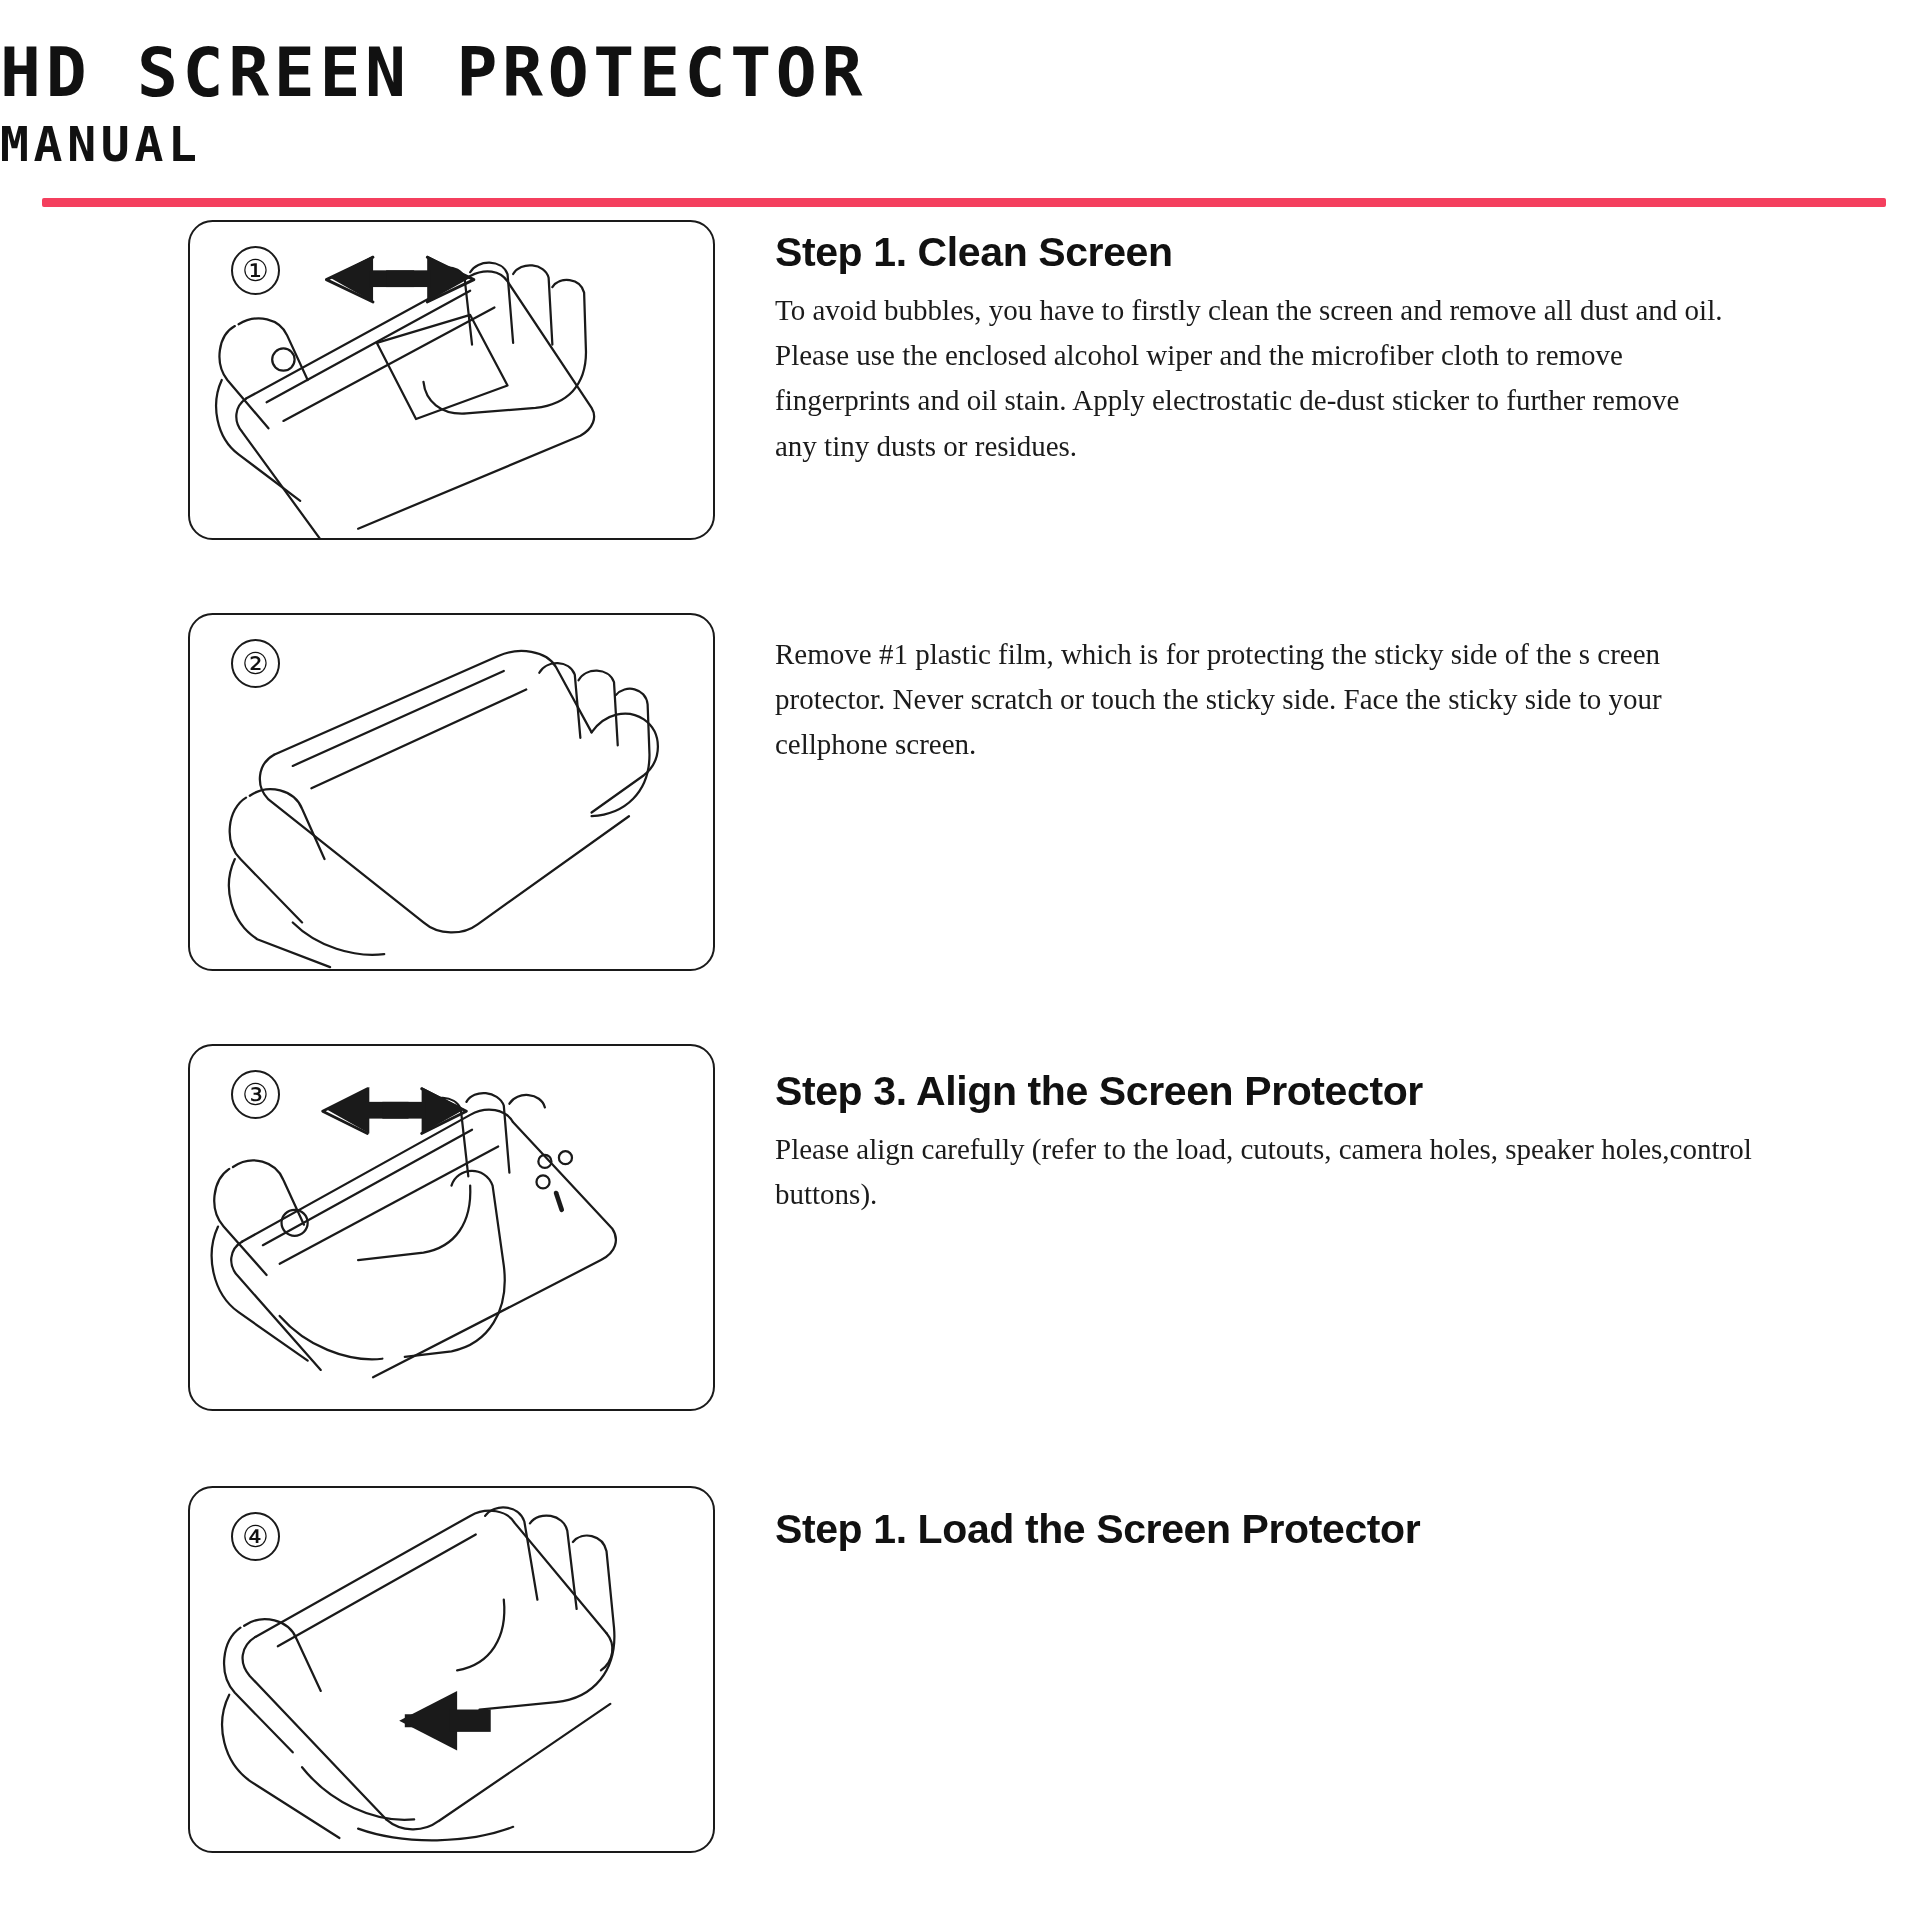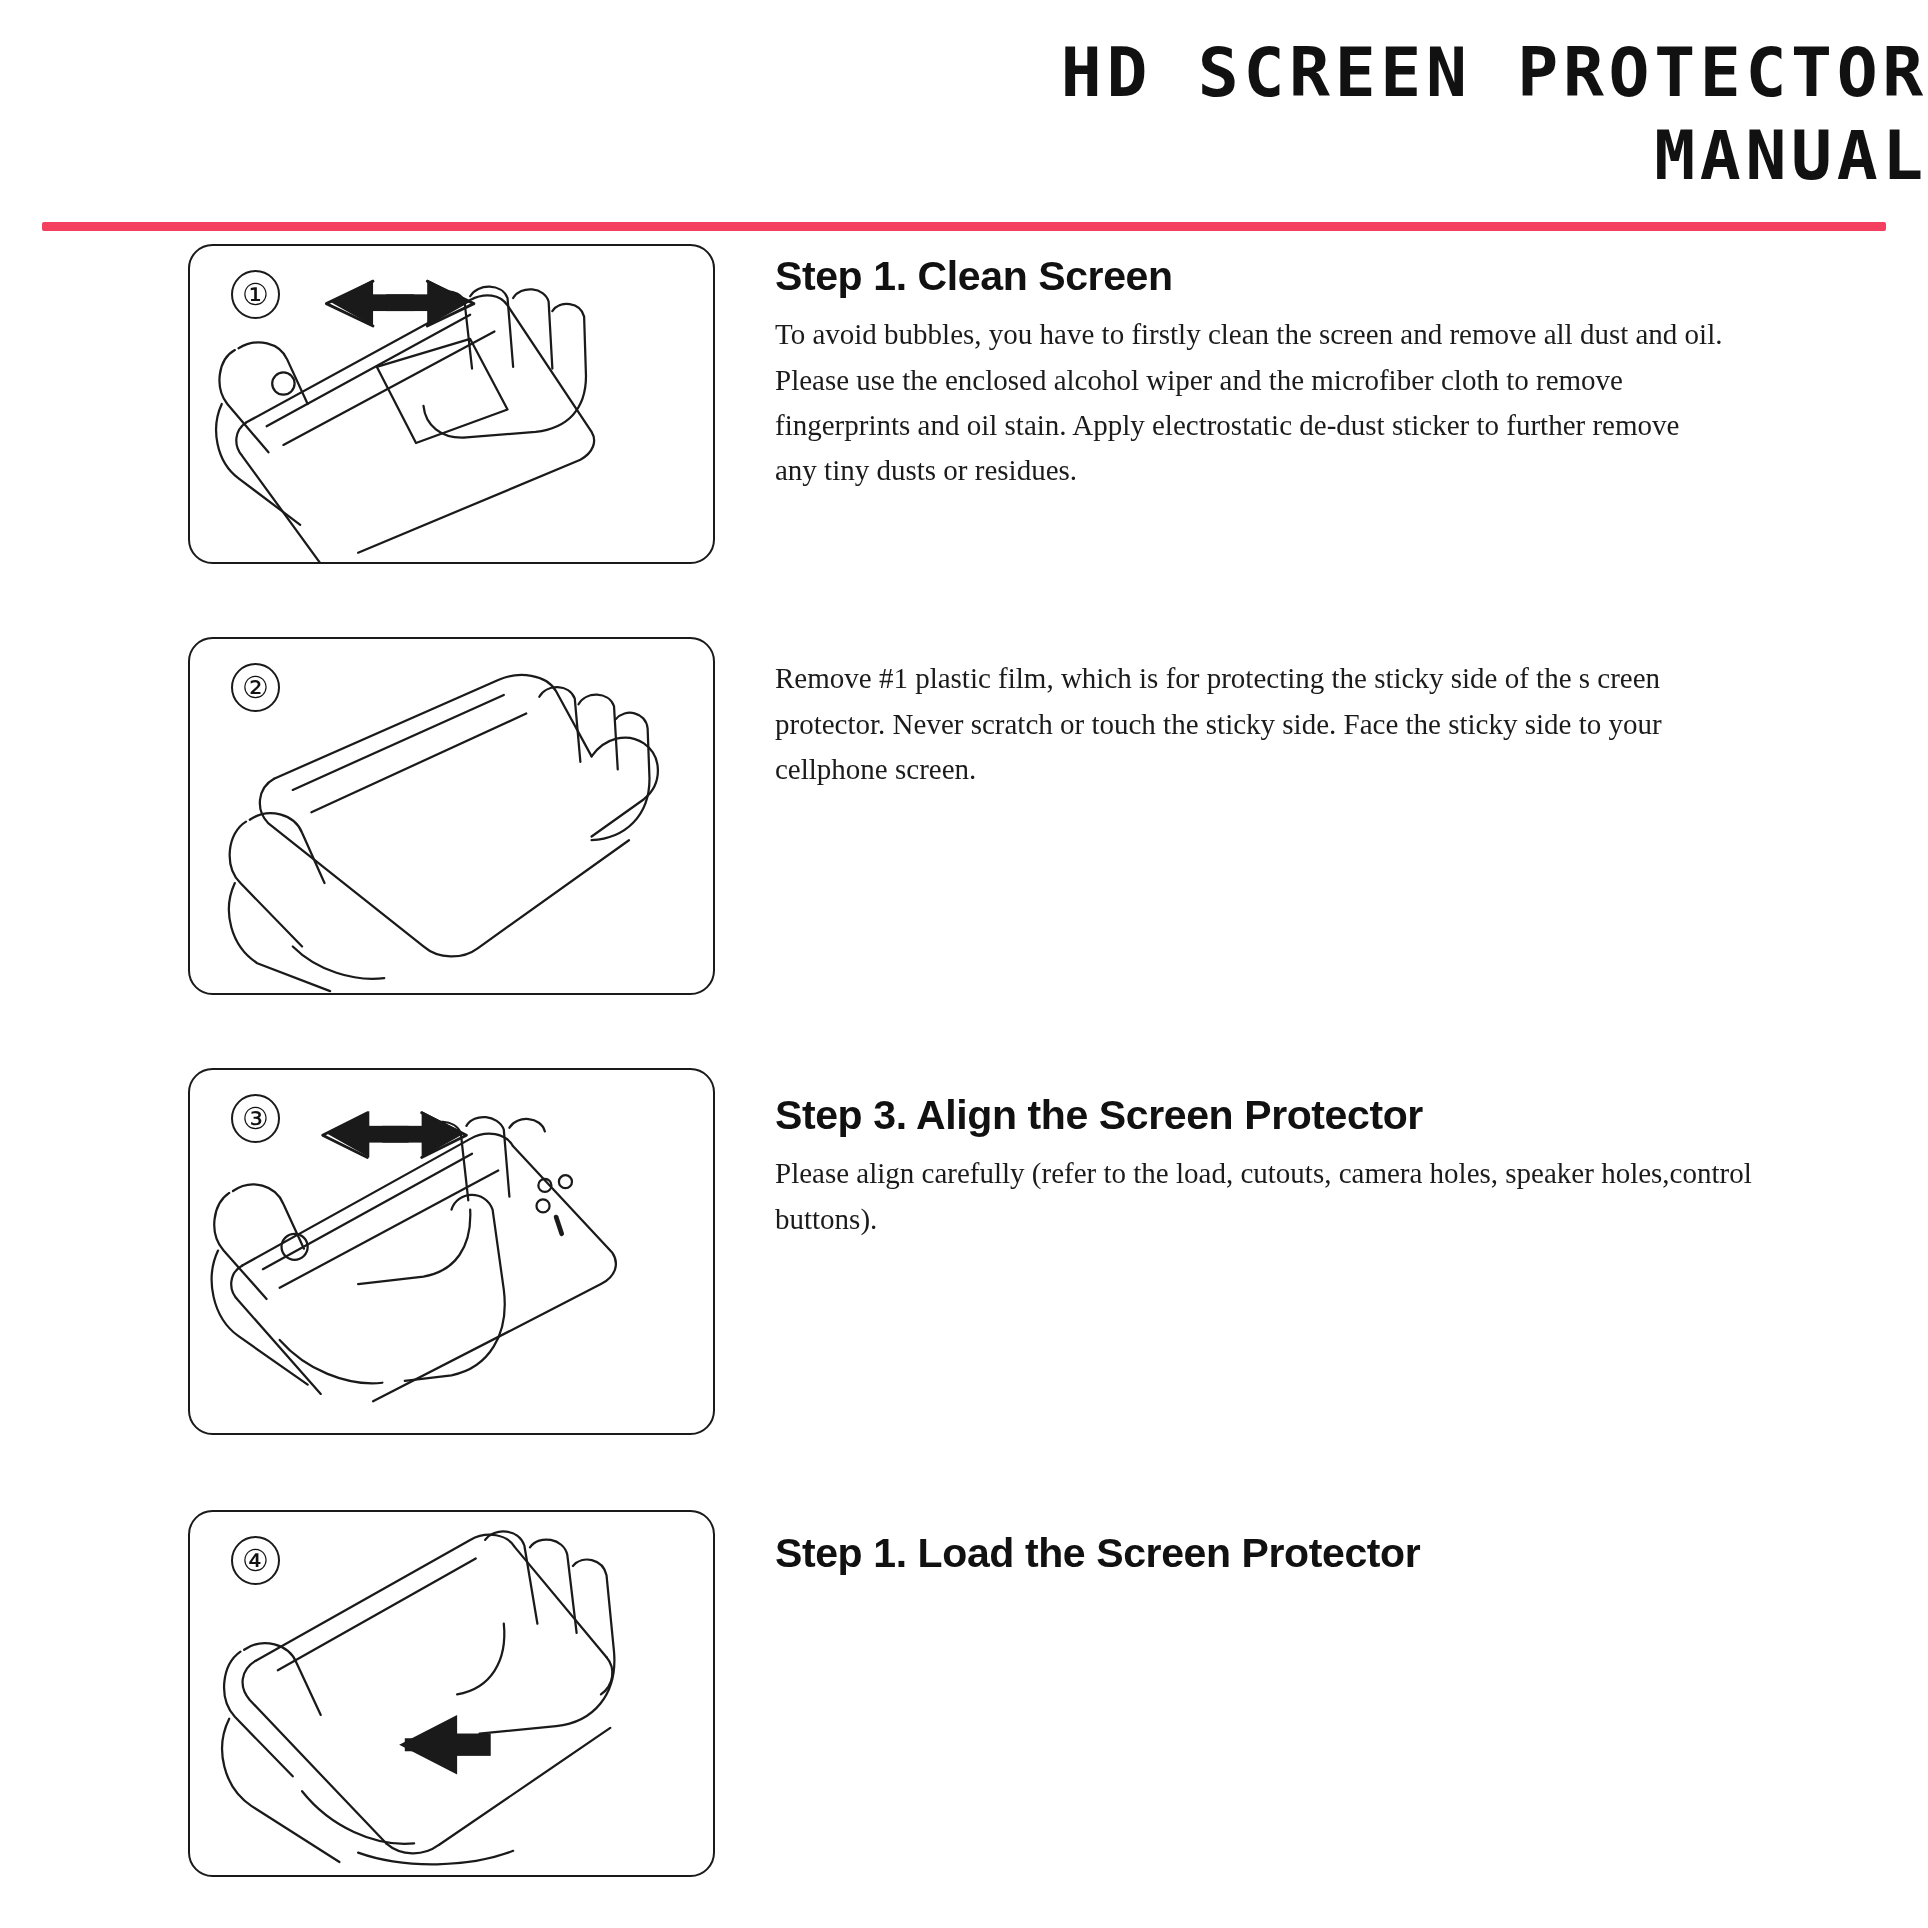--- a/index.html
+++ b/index.html
@@ -15,37 +15,36 @@
     position: relative;
     width: 1928px;
     height: 1928px;
     background: #fff;
     overflow: hidden;
   }
 
   
   .header {
     padding-top: 32px;
-    text-align: right;
+    text-align: left;
   }
   .title-line {
     font-family: "DejaVu Sans Mono", monospace;
     font-weight: bold;
     color: #111111;
     letter-spacing: 2.8px;
     line-height: 1.22;
   }
   .title-line.l1 {
     font-size: 68px;
     letter-spacing: 4.7px;
   }
   .title-line.l2 {
-    font-size: 68px;
+    font-size: 48px;
     letter-spacing: 4.7px;
-    padding-left: 24px;
   }
   .rule {
     margin: 24.5px auto 0 auto;
     width: 1844px;
     height: 8.5px;
     background: #f43f5e;
     border-radius: 1.9px;
   }
 
   

